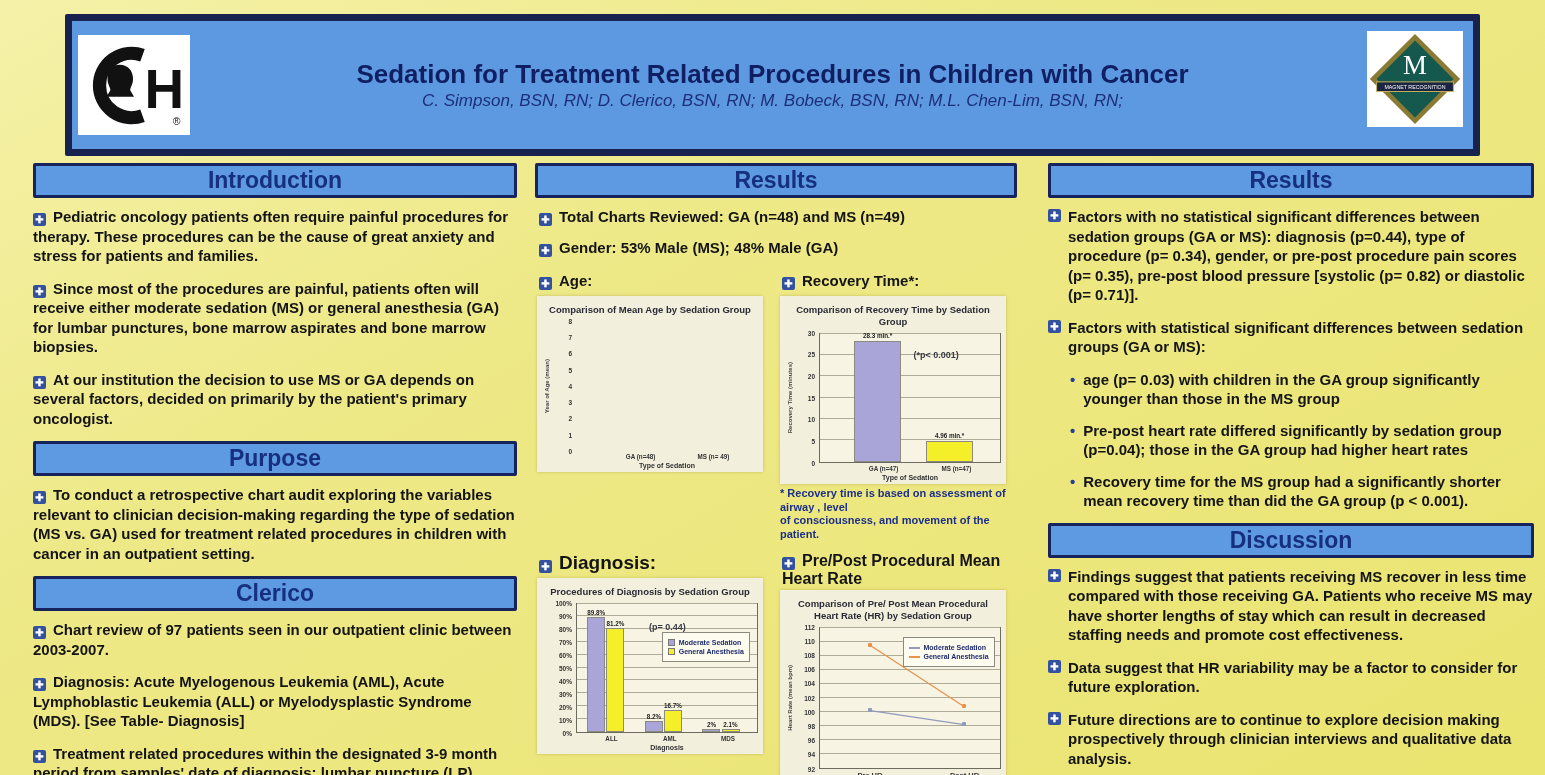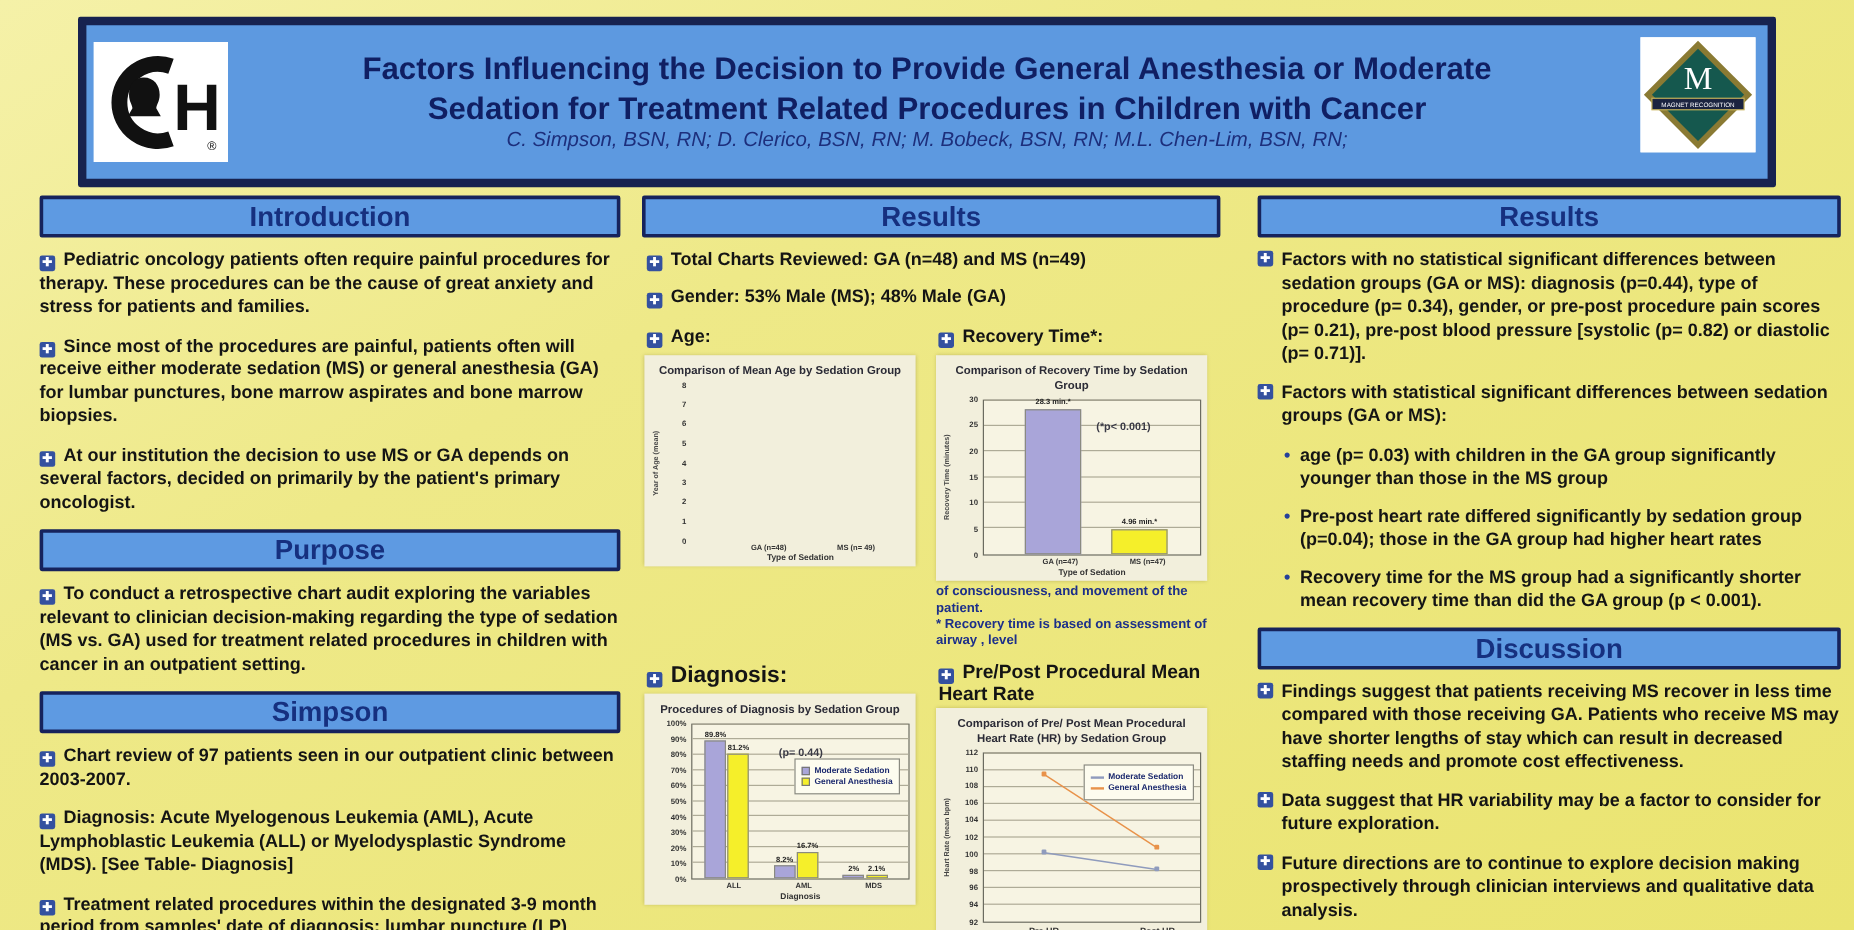--- a/index.html
+++ b/index.html
@@ -87,21 +87,20 @@
   <div class="logo-box logo-chop">
     <svg viewBox="0 0 110 95" width="104" height="92">
       <path d="M64 16 A34 34 0 1 0 64 80" fill="none" stroke="#111" stroke-width="14"></path>
       <path d="M40 26 c9 0 14 7 14 15 c0 6 -3 9 -3 12 l4 7 h-29 l4 -7 c0 -3 -3 -6 -3 -12 c0 -8 4 -15 13 -15 z" fill="#111"></path>
       <text x="66" y="72" font-size="58" font-weight="bold" fill="#111" font-family="Liberation Sans, sans-serif">H</text>
       <text x="96" y="90" font-size="11" fill="#111">®</text>
     </svg>
   </div>
   <div class="head-center">
     <div class="title">
-      <div>Factors Influencing the Decision to Provide General Anesthesia or Moderate</div>
       <div>Sedation for Treatment Related Procedures in Children with Cancer</div>
     </div>
     <div class="authors">
       <div>C. Simpson, BSN, RN; D. Clerico, BSN, RN; M. Bobeck, BSN, RN; M.L. Chen-Lim, BSN, RN;</div>
     </div>
   </div>
   <div class="logo-box logo-magnet">
     <svg viewBox="0 0 100 100" width="96" height="96">
       <rect width="100" height="100" fill="#fff"></rect>
       <polygon points="50,3 97,50 50,97 3,50" fill="#8a7a33"></polygon>
@@ -115,21 +114,21 @@
 
 <div class="col col-left">
   <div class="secbar">Introduction</div>
   <p class="para"><span class="bx">✚</span><span>Pediatric oncology patients often require painful procedures for therapy.  These procedures can be the cause of great anxiety and stress for patients and families.</span></p>
   <p class="para"><span class="bx">✚</span><span>Since most of the procedures are painful, patients often will receive either moderate sedation (MS) or general anesthesia (GA) for lumbar punctures, bone marrow aspirates and bone marrow biopsies.</span></p>
   <p class="para"><span class="bx">✚</span><span>At our institution the decision to use MS or GA depends on several factors, decided on primarily by the patient's primary oncologist.</span></p>
 
   <div class="secbar">Purpose</div>
   <p class="para"><span class="bx">✚</span><span>To conduct a retrospective chart audit exploring the variables relevant to clinician decision-making regarding the type of sedation (MS vs. GA) used for treatment related procedures in children with cancer in an outpatient setting.</span></p>
 
-  <div class="secbar">Simpson</div>
+  <div class="secbar">Clerico</div>
   <p class="para"><span class="bx">✚</span><span>Chart review of 97 patients seen in our outpatient clinic between 2003-2007.</span></p>
   <p class="para"><span class="bx">✚</span><span>Diagnosis: Acute Myelogenous Leukemia (AML), Acute Lymphoblastic Leukemia (ALL) or Myelodysplastic Syndrome (MDS). [See Table- Diagnosis]</span></p>
   <p class="para"><span class="bx">✚</span><span>Treatment related procedures within the designated 3-9 month period from samples' date of diagnosis: lumbar puncture (LP) 85.6% (n= 83); bone marrow aspirate (BMA) and/or bone marrow biopsy 6.2% (n= 6); or both LP &amp; BMA 8.2% (n= 9).</span></p>
 
 </div>
 
 <div class="col col-mid">
   <div class="secbar">Results</div>
   <div class="mid-bullets">
     <p class="para"><span class="bx">✚</span><span>Total Charts Reviewed:  GA (n=48) and MS (n=49)</span></p>
@@ -194,22 +193,22 @@
               <div class="c-anno">(*p&lt; 0.001)</div>
             </div>
   </div>
   <div class="c-xaxis">
             <span style="left:35.5%">GA (n=47)</span>
             <span style="left:75.5%">MS (n=47)</span>
           </div>
   <div class="c-xlab">Type of Sedation</div>
         </div>
       <div class="footnote">
+        <div>* Recovery time is based on assessment of airway , level</div>
         <div>of consciousness, and movement of the patient.</div>
-        <div>* Recovery time is based on assessment of airway , level</div>
       </div>
     </div>
     <div class="cell">
       <div class="big-label"><span class="bx">✚</span><span>Diagnosis:</span></div>
       <div class="chart" data-id="diagnosis">
           <div class="c-title">Procedures of Diagnosis by Sedation Group</div>
   <div class="c-body">
     <div class="c-ylab">
               <span></span>
             </div>
@@ -316,21 +315,21 @@
           </div>
   </div>
     </div>
   </div>
 </div>
 
 <div class="col col-right">
   <div class="secbar">Results</div>
   <p class="para hang">
       <span class="bx">✚</span>
-      <span>Factors with no statistical significant differences between sedation groups (GA or MS): diagnosis (p=0.44), type of procedure (p= 0.34), gender, or pre-post procedure pain scores (p= 0.21), pre-post blood pressure [systolic (p= 0.82) or diastolic (p= 0.71)].</span>
+      <span>Factors with no statistical significant differences between sedation groups (GA or MS): diagnosis (p=0.44), type of procedure (p= 0.34), gender, or pre-post procedure pain scores (p= 0.35), pre-post blood pressure [systolic (p= 0.82) or diastolic (p= 0.71)].</span>
     </p>
   <p class="para hang">
       <span class="bx">✚</span>
       <span>Factors with statistical significant differences between sedation groups (GA or MS):</span>
     </p>
   <p class="sub">
       <span class="dot">•</span>
       <span>age (p= 0.03) with children in the GA group significantly younger than those in the MS group</span>
     </p>
   <p class="sub">

